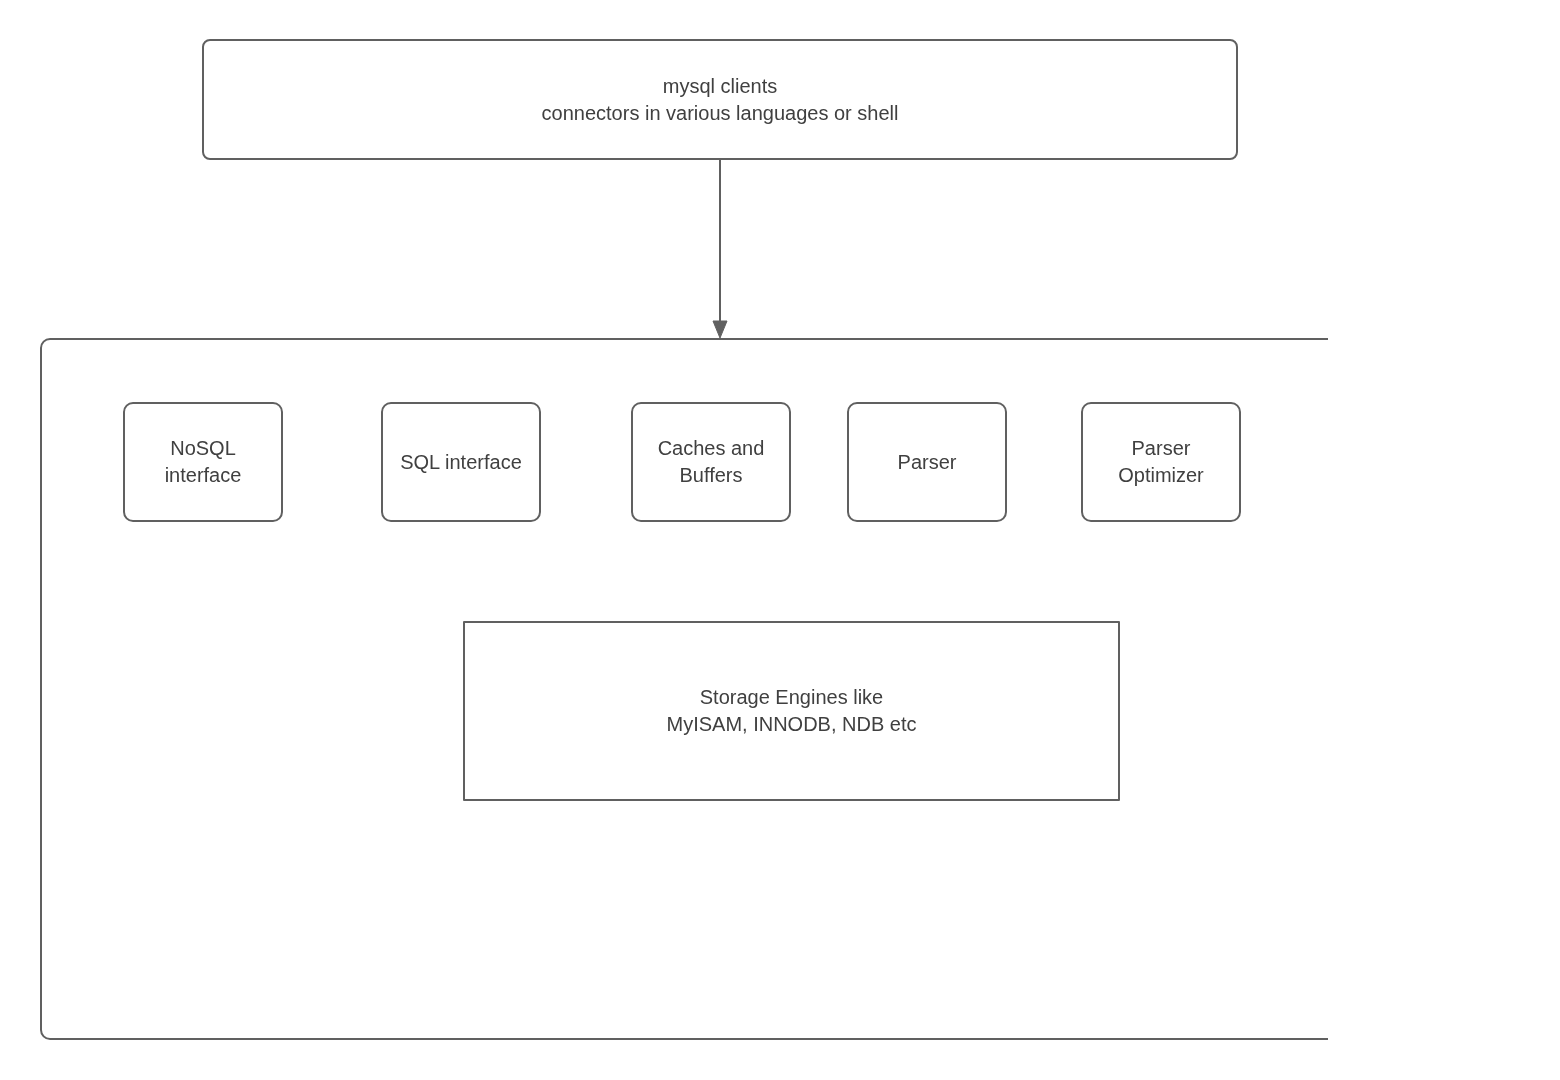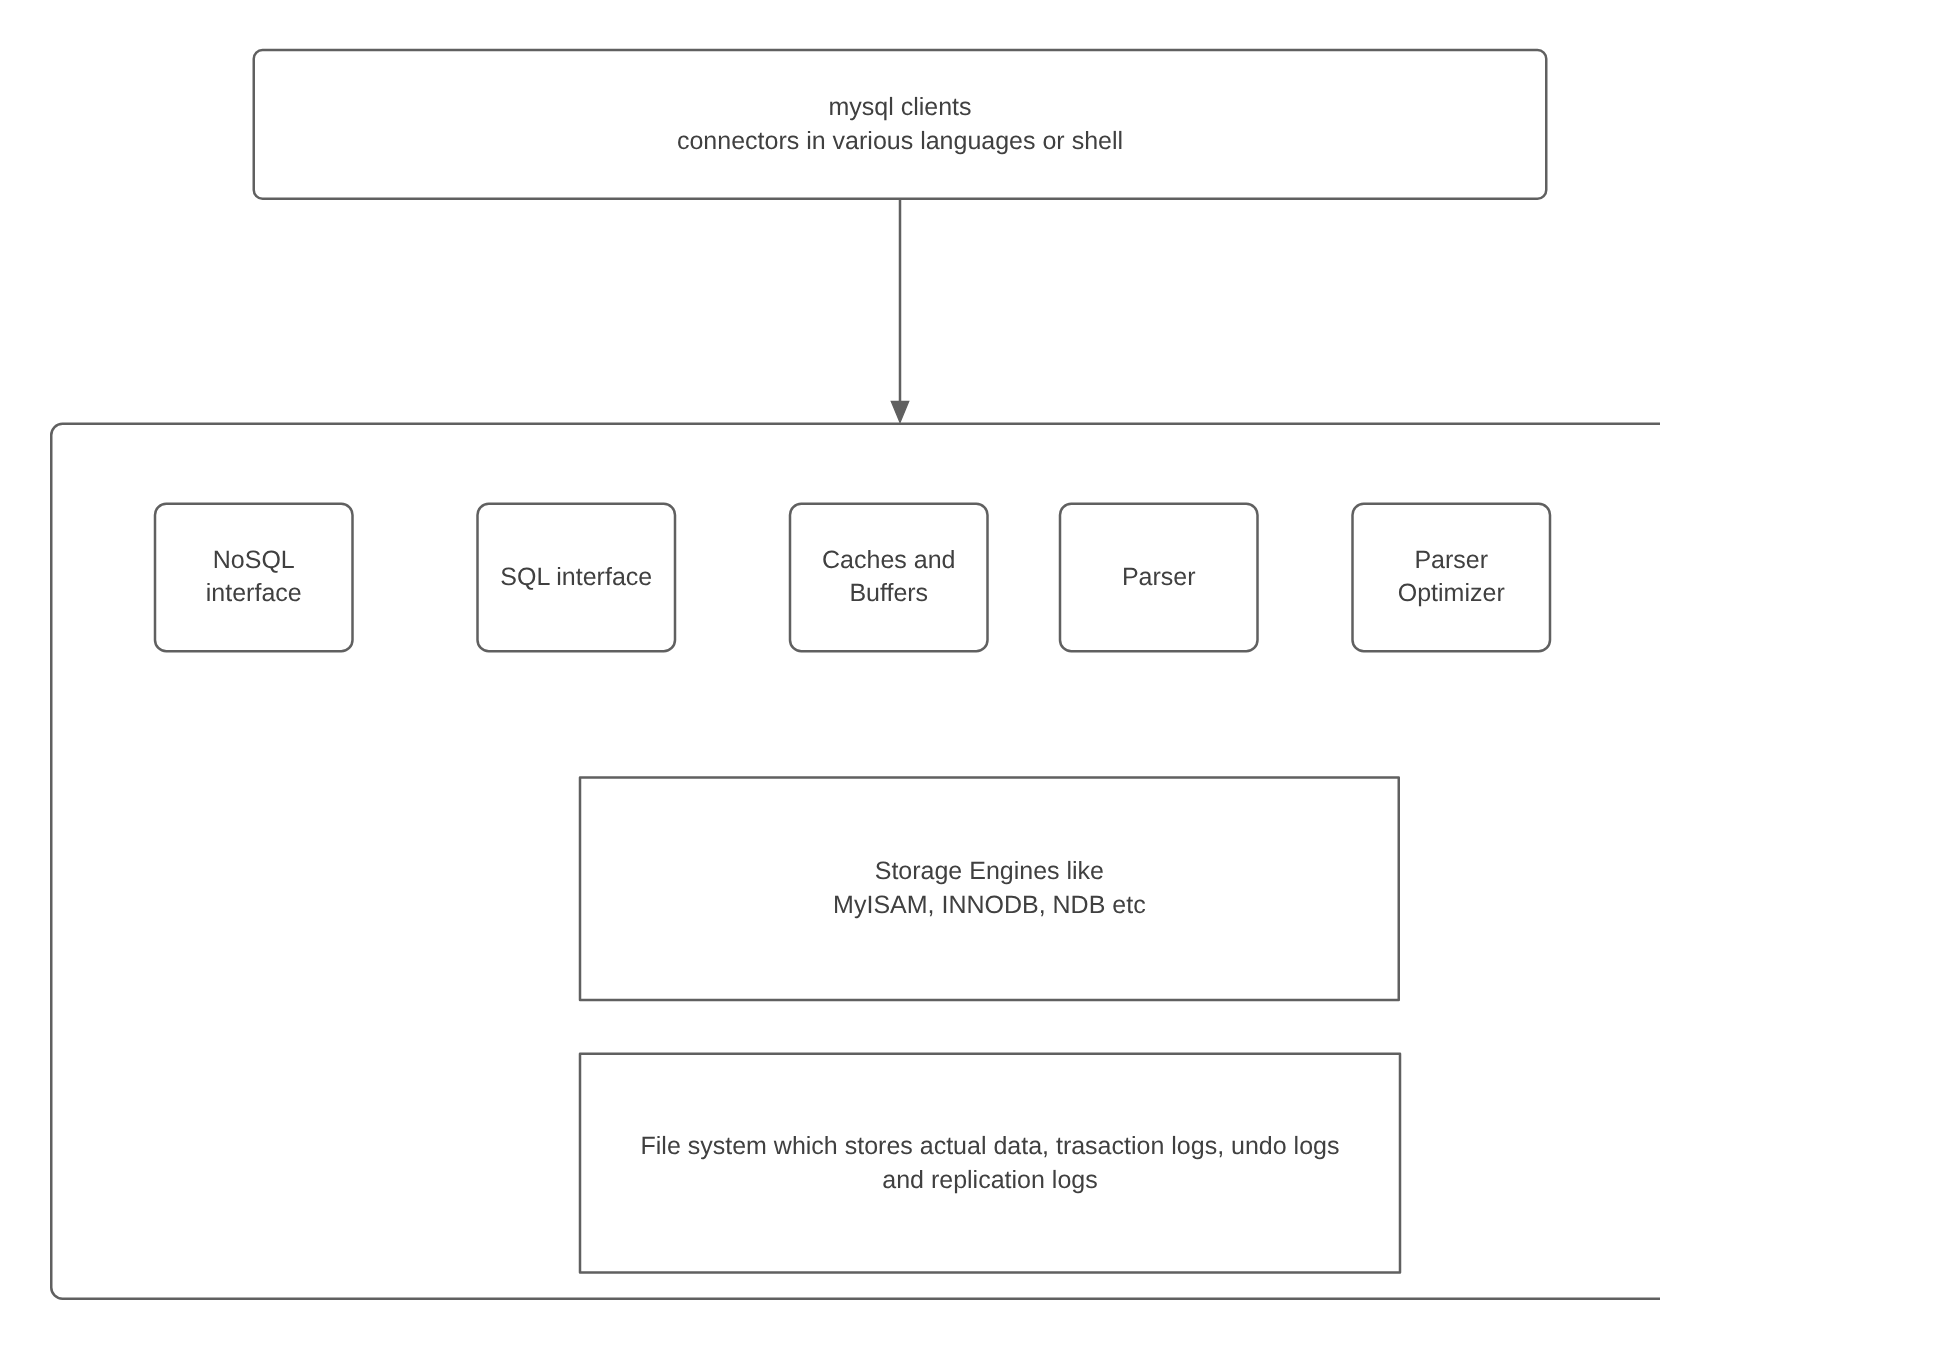--- a/index.html
+++ b/index.html
@@ -111,20 +111,16 @@
     <div class="node component comp-4">
       <div class="node-label">Parser
 Optimizer</div>
     </div>
 
     <div class="node storage-box">
       <div class="node-label">Storage Engines like
 MyISAM, INNODB, NDB etc</div>
     </div>
 
-    <div class="node filesystem-box">
-      <div class="node-label">File system which stores actual data, trasaction logs, undo logs
-and replication logs</div>
-    </div>
 
   </div>
 
 </div>
 
 </body></html>

